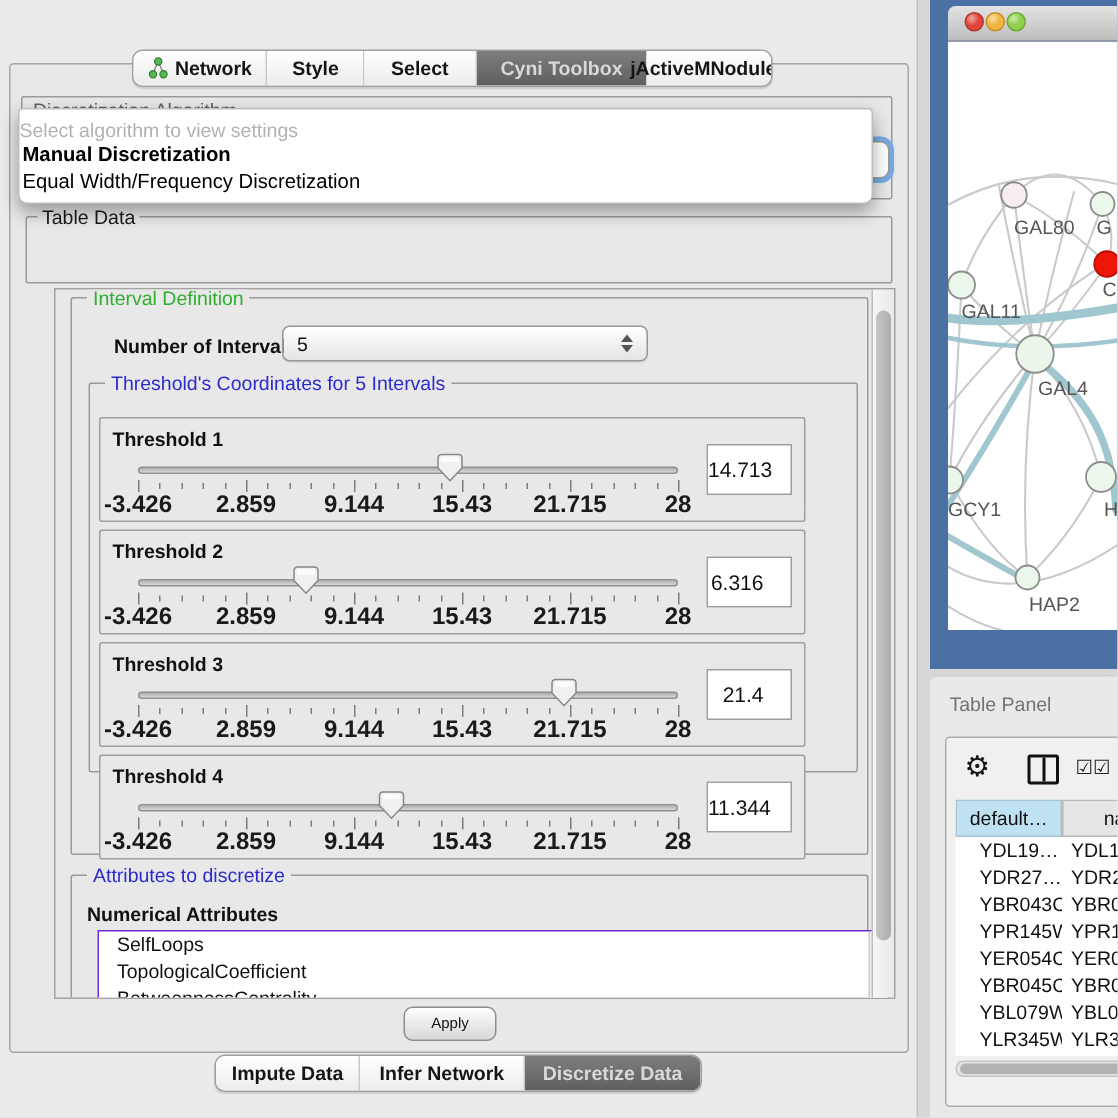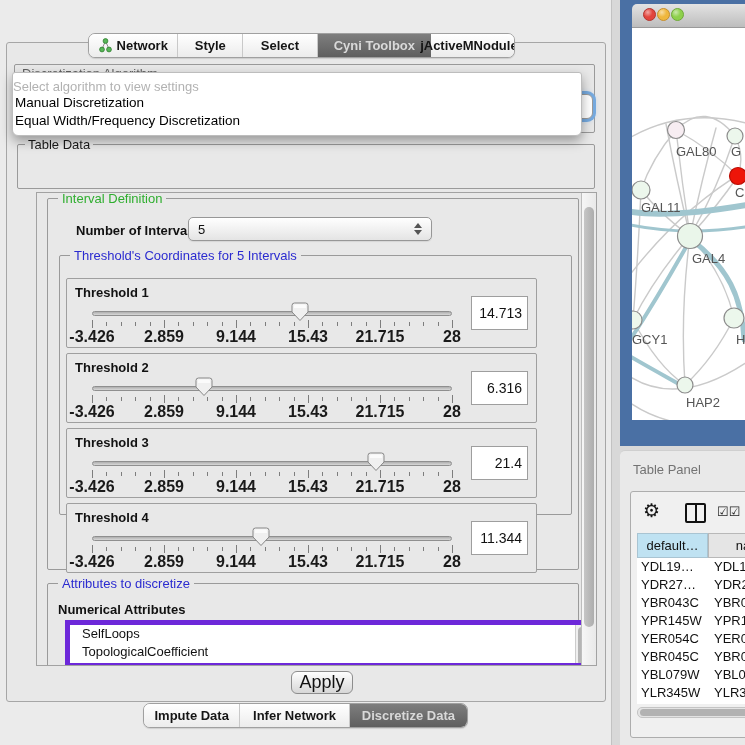--- a/index.html
+++ b/index.html
@@ -40,21 +40,21 @@
 
   
   #algo-group { left:14px; top:64px; width:581px; height:69px; }
   #algo-title { left:22px; top:66px; font-size:13px; color:#5f5f5f; z-index:2; }
   #algo-combo { left:20px; top:94px; width:573px; height:25px; border-radius:6px; background:#fff; border:1px solid #9a9a9a; box-shadow:0 0 0 3px #76aadf, 0 0 6px #8cb8e8; z-index:3; }
 
   
   #algo-popup { left:12px; top:72px; width:570px; height:64px; background:#ffffff; border:1px solid #bdbdbd; border-radius:3px 3px 6px 6px; box-shadow:0 5px 12px rgba(0,0,0,0.35); z-index:50; }
   #popup-placeholder { width:100%; padding-top:6px; font-size:13px; color:#b2b2b2; }
   .popup-item { padding-left:2px; font-size:13.5px; color:#000; line-height:18px; }
-  .popup-item.bold { font-weight:400; }
+  .popup-item.bold { font-weight:700; }
 
   
   #tabledata-group { left:17px; top:144px; width:578px; height:45px; }
   #tabledata-legend { left:25px; top:137px; font-size:13px; color:#1a1a1a; background:#e8e8e8; padding:0 3px; z-index:2; }
   #tabledata-combo { left:25px; top:155px; width:562px; height:25px; }
 
   
   #scrollpane { left:36px; top:192px; width:561px; height:474px; border:1px solid #a2a2a2; background:#e8e8e8; overflow:hidden; }
   #vscroll { right:0; top:0; width:15px; height:100%; background:linear-gradient(90deg,#f6f6f6,#e9e9e9); border-left:1px solid #bdbdbd; }
   #vscroll .thumb { position:absolute; left:2px; top:14px; width:10px; height:420px; background:linear-gradient(90deg,#c6c6c6,#adadad); border-radius:5px; }
@@ -66,30 +66,30 @@
 
   .thresh-panel { position:absolute; left:6px; width:471px; height:70px; border:1px solid #9f9f9f; border-radius:2px; background:#e8e8e8; }
   .thresh-label { position:absolute; left:8px; top:6px; font-size:13px; font-weight:700; color:#111; }
   .track { position:absolute; left:25px; top:32px; width:360px; height:5px; border-radius:3px; background:linear-gradient(#aeaeae,#d8d8d8); border:1px solid #8f8f8f; }
   .thumb-svg { position:absolute; top:23px; width:18px; height:20px; }
   .ticks { position:absolute; left:25px; top:41px; width:361px; height:9px; }
   .tick { position:absolute; width:1px; background:#7d7d7d; }
   .tick.minor { height:4px; top:2px; }
   .tick.major { height:8px; top:0; }
   .tick-label { position:absolute; top:49px; transform:translateX(-50%); font-size:16px; font-weight:700; color:#1a1a1a; white-space:nowrap; }
-  .val-box { position:absolute; left:404px; top:17px; width:57px; height:34px; background:#fff; border:1px solid #9e9e9e; font-size:14px; color:#111; text-align:right; line-height:32px; padding-right:5px; }
+  .val-box { position:absolute; left:404px; top:17px; width:57px; height:34px; background:#fff; border:1px solid #9e9e9e; font-size:14px; color:#111; text-align:right; line-height:32px; padding-right:18px; }
 
   #attr-group { left:10px; top:390px; width:532px; height:92px; }
   #attr-label { left:10px; top:18px; font-size:13px; font-weight:700; color:#111; }
-  #attr-list { left:17px; top:36px; width:528px; height:48px; background:#fff; border:5px solid #6d28d9; overflow:hidden; }
+  #attr-list { left:17px; top:36px; width:528px; height:48px; background:#fff; border:1px solid #6d28d9; overflow:hidden; }
   .list-item { font-size:13px; color:#111; line-height:18px; padding-left:12px; white-space:nowrap; }
   #attr-scroll { position:absolute; right:0; top:0; width:13px; height:100%; background:#efefef; border-left:1px solid #ccc; }
   #attr-scroll .thumb { position:absolute; left:2px; top:2px; width:8px; height:38px; background:#b5b5b5; border-radius:4px; }
 
-  #apply-btn { left:269px; top:671px; width:62px; height:23px; background:linear-gradient(#fefefe,#d7d7d7); border:1px solid #8d8d8d; border-radius:6px; font-size:18px; color:#111; text-align:center; line-height:21px;margin-left:22px; }
+  #apply-btn { left:269px; top:671px; width:62px; height:23px; background:linear-gradient(#fefefe,#d7d7d7); border:1px solid #8d8d8d; border-radius:6px; font-size:10px; color:#111; text-align:center; line-height:21px; }
 
   
   #net-window { left:620px; top:0; width:125px; height:446px; background:#4a70a4; }
   #net-titlebar { left:12px; top:4px; width:113px; height:24px; background:linear-gradient(#e3e3e3,#bdbdbd); border-bottom:1px solid #9a9a9a; border-top-left-radius:5px; }
   .light { position:absolute; top:4px; width:13px; height:13px; border-radius:50%; }
   #net-canvas { left:12px; top:28px; width:113px; height:392px; background:#ffffff; overflow:hidden; }
 
   
   #table-window { left:620px; top:450px; width:125px; height:295px; background:#e9e9e9; border-top-left-radius:5px; border-top:1px solid #cfcfcf; }
   #tp-title { left:13px; top:11px; font-size:13px; color:#737373; }
@@ -98,21 +98,21 @@
   #tp-cols { position:absolute; left:54px; top:11px; width:21px; height:20px; border:2px solid #111; border-radius:2px; background:#f0f0f0; }
   #tp-cols .mid { position:absolute; left:8px; top:0; width:2px; height:16px; background:#111; }
   #tp-checks { position:absolute; left:86px; top:12px; font-size:13px; color:#222; letter-spacing:0px; }
   #tp-table { position:absolute; left:6px; top:41px; width:150px; height:171px; background:#fff; overflow:hidden; }
   #tp-header { display:flex; height:25px; }
   .th { font-size:13px; color:#111; text-align:center; line-height:24px; border:1px solid #a9c4d2; overflow:hidden; white-space:nowrap; }
   .th.c1 { width:71px; background:#bfe2f2; }
   .th.c2 { width:70px; background:#e5e5e5; border-color:#b8b8b8; }
   .tr { display:flex; height:18px; }
   .td { font-size:13px; color:#111; line-height:18px; white-space:nowrap; overflow:hidden; }
-  .td.c1 { width:71px; padding-left:4px; }
+  .td.c1 { width:71px; padding-left:16px; }
   .td.c2 { width:70px; padding-left:6px; }
   #tp-hscroll { position:absolute; left:6px; top:215px; width:150px; height:11px; background:#e3e3e3; border:1px solid #c4c4c4; border-radius:5px; }
   #tp-hscroll .thumb { position:absolute; left:2px; top:1px; width:128px; height:7px; background:#b2b2b2; border-radius:4px; }
 </style>
 </head>
 <body>
 
 <div id="left-panel" class="abs">
 
 

